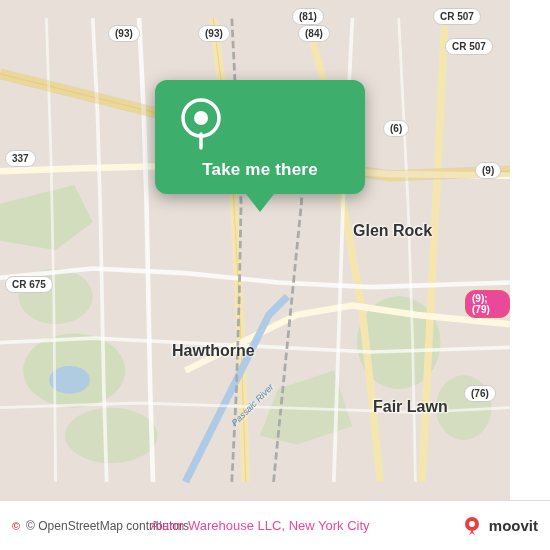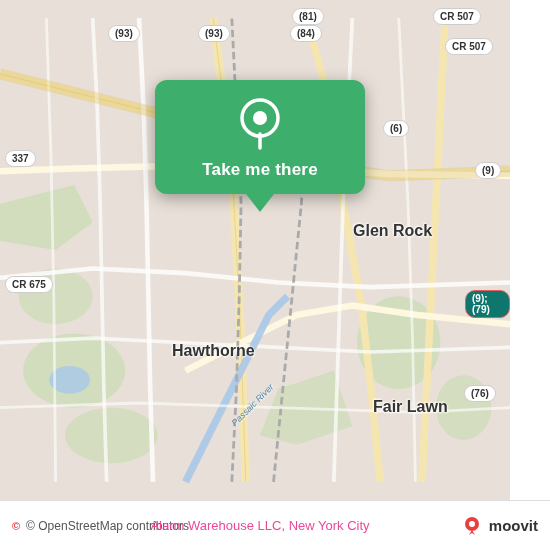--- a/index.html
+++ b/index.html
@@ -22,21 +22,20 @@
     
     .popup-card {
       position: absolute;
       top: 80px;
       left: 155px;
       width: 210px;
       background: #3dae6b;
       border-radius: 12px;
       display: flex;
       flex-direction: column;
-      align-items: center;
       padding: 18px 20px 14px 20px;
       box-shadow: 0 4px 16px rgba(0,0,0,0.35);
       z-index: 10;
     }
 
     .popup-card::after {
       content: '';
       position: absolute;
       bottom: -18px;
       left: 50%;
@@ -186,27 +185,27 @@
 
     <path d="M 0,60 L 120,90 L 200,110 L 280,140 L 350,160 L 420,170 L 550,165" stroke="#d4b860" stroke-width="12" fill="none" opacity="0.3"></path>
   </svg>
 
   
   <div class="road-label" style="top:8px; left:292px;">(81)</div>
   <div class="road-label" style="top:8px; left:433px;">CR 507</div>
   <div class="road-label" style="top:38px; left:445px;">CR 507</div>
   <div class="road-label" style="top:25px; left:108px;">(93)</div>
   <div class="road-label" style="top:25px; left:198px;">(93)</div>
-  <div class="road-label" style="top:25px; left:290px;text-align:right;">(84)</div>
+  <div class="road-label" style="top:25px; left:298px;text-align:right;">(84)</div>
   <div class="road-label" style="top:150px; left:5px;">337</div>
   <div class="road-label" style="top:150px; left:162px;">(6)</div>
   <div class="road-label" style="top:120px; left:383px;">(6)</div>
   <div class="road-label" style="top:162px; left:475px;">(9)</div>
   <div class="road-label" style="top:276px; left:5px;">CR 675</div>
-  <div class="road-label" style="background:#0f766e;color:white;border-color:#e06060;top:290px; left:465px;">(9);(79)</div>
+  <div class="road-label" style="background:#ec4899;color:white;border-color:#e06060;top:290px; left:465px;">(9);(79)</div>
   <div class="road-label" style="top:385px; left:464px;">(76)</div>
 
   
   <div class="place-label" style="top:222px; left:353px;">Glen Rock</div>
   <div class="place-label" style="top:342px; left:172px;">Hawthorne</div>
   <div class="place-label" style="top:398px; left:373px;">Fair Lawn</div>
 
   
   <div class="river-label" style="top:400px; left:225px;">Passaic River</div>
 

